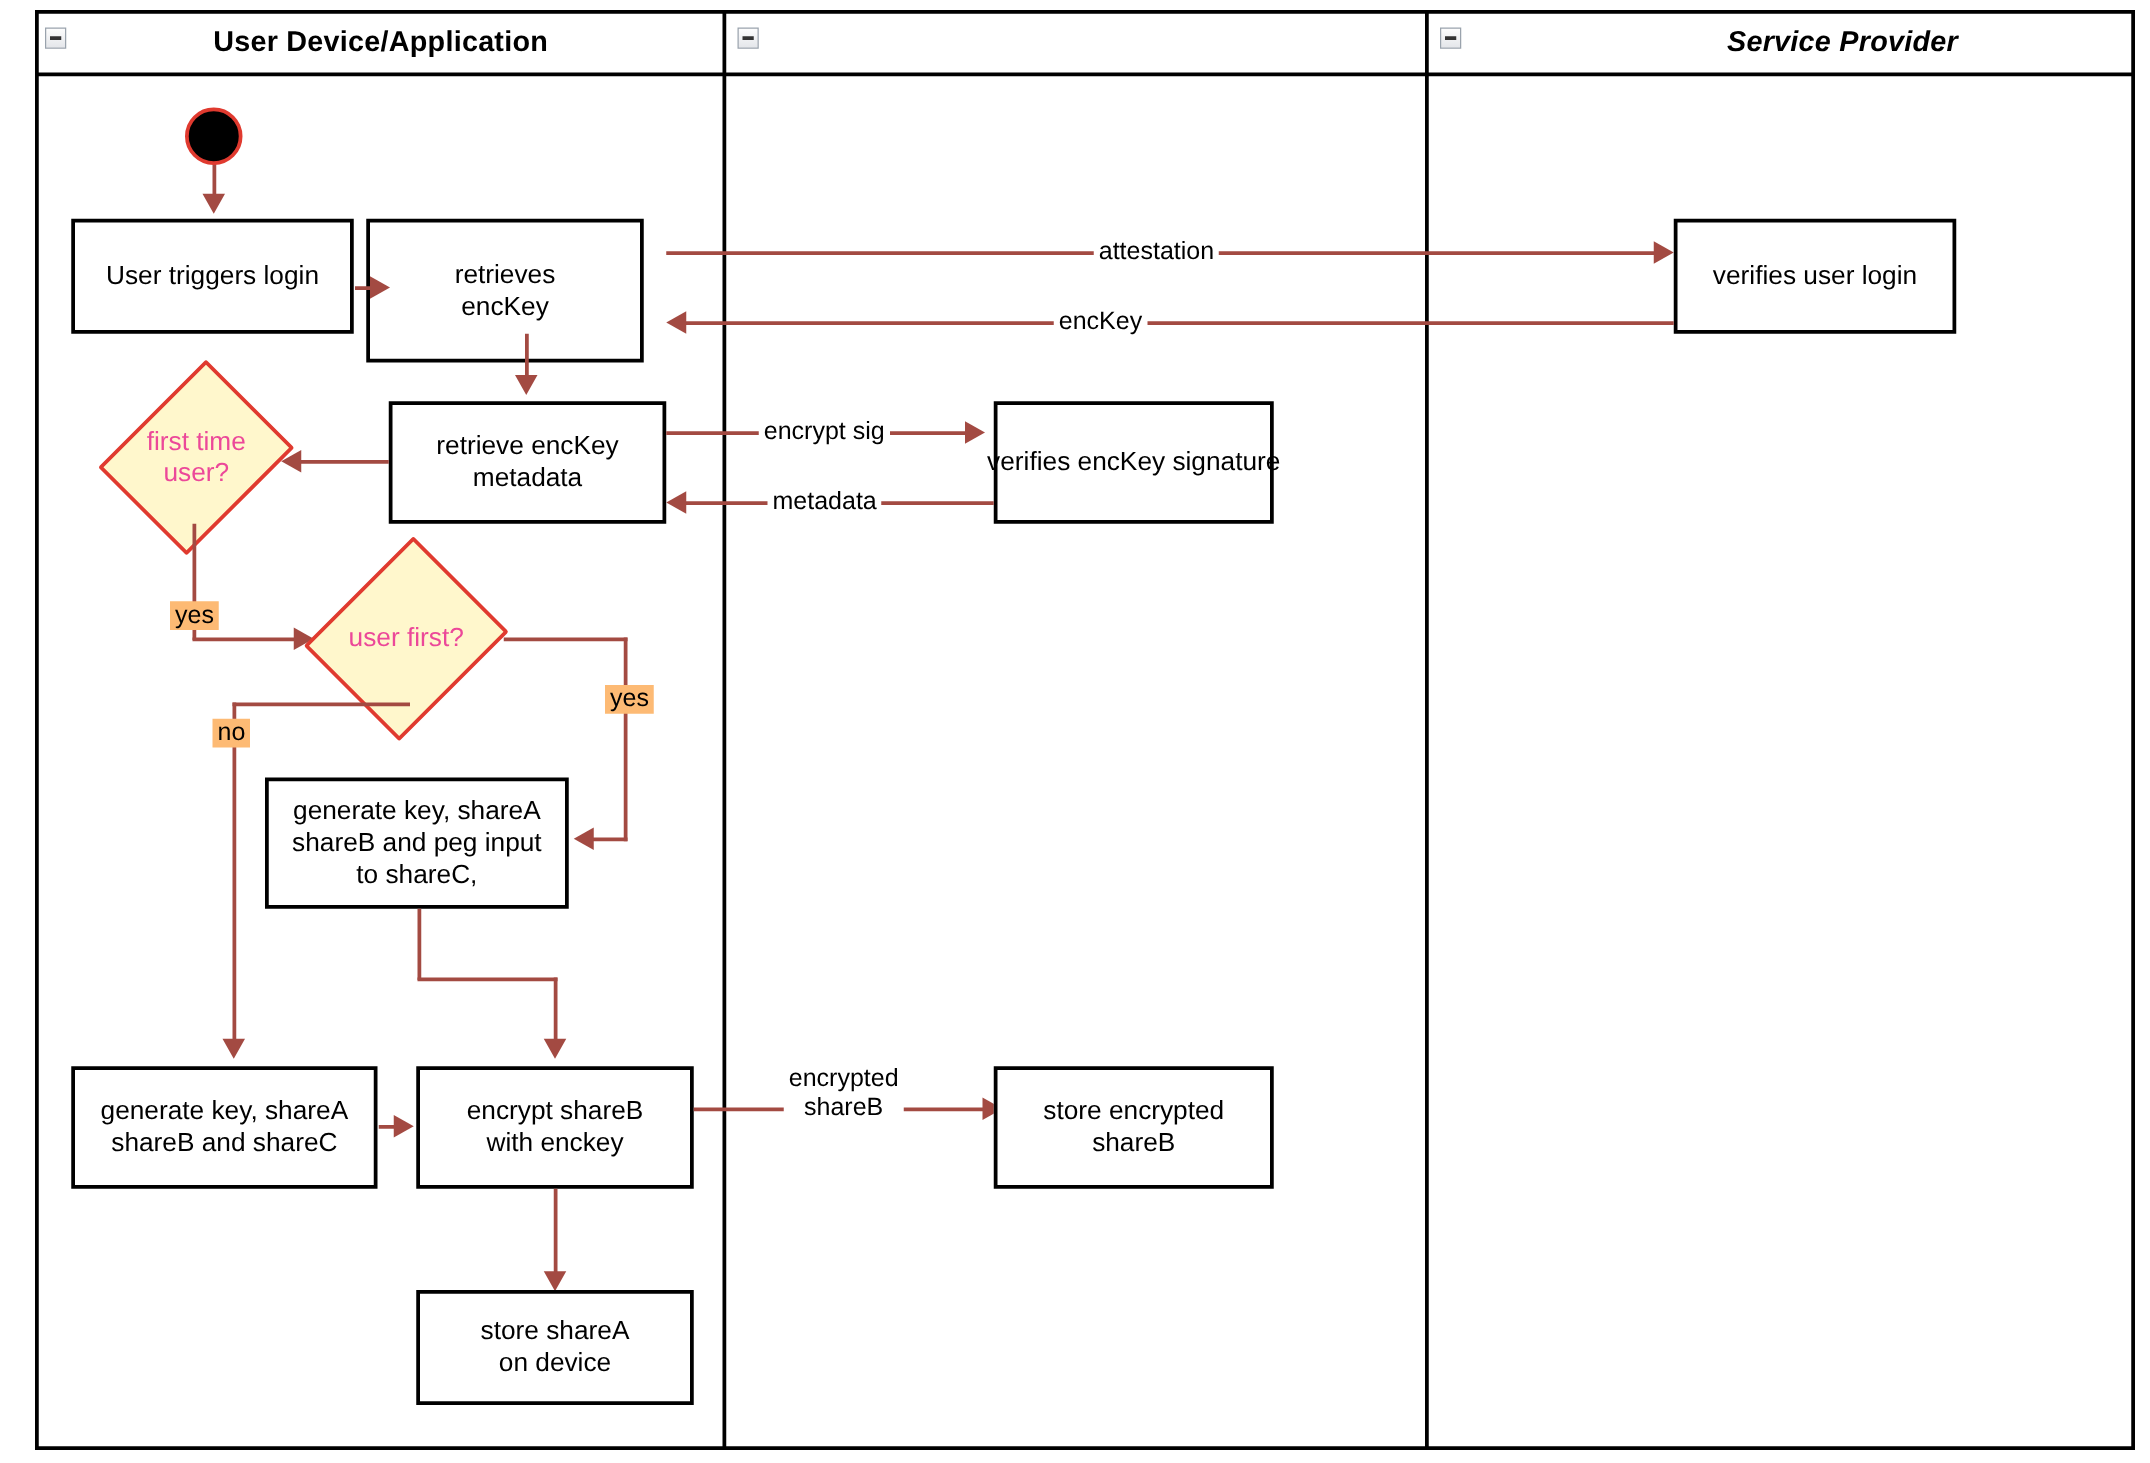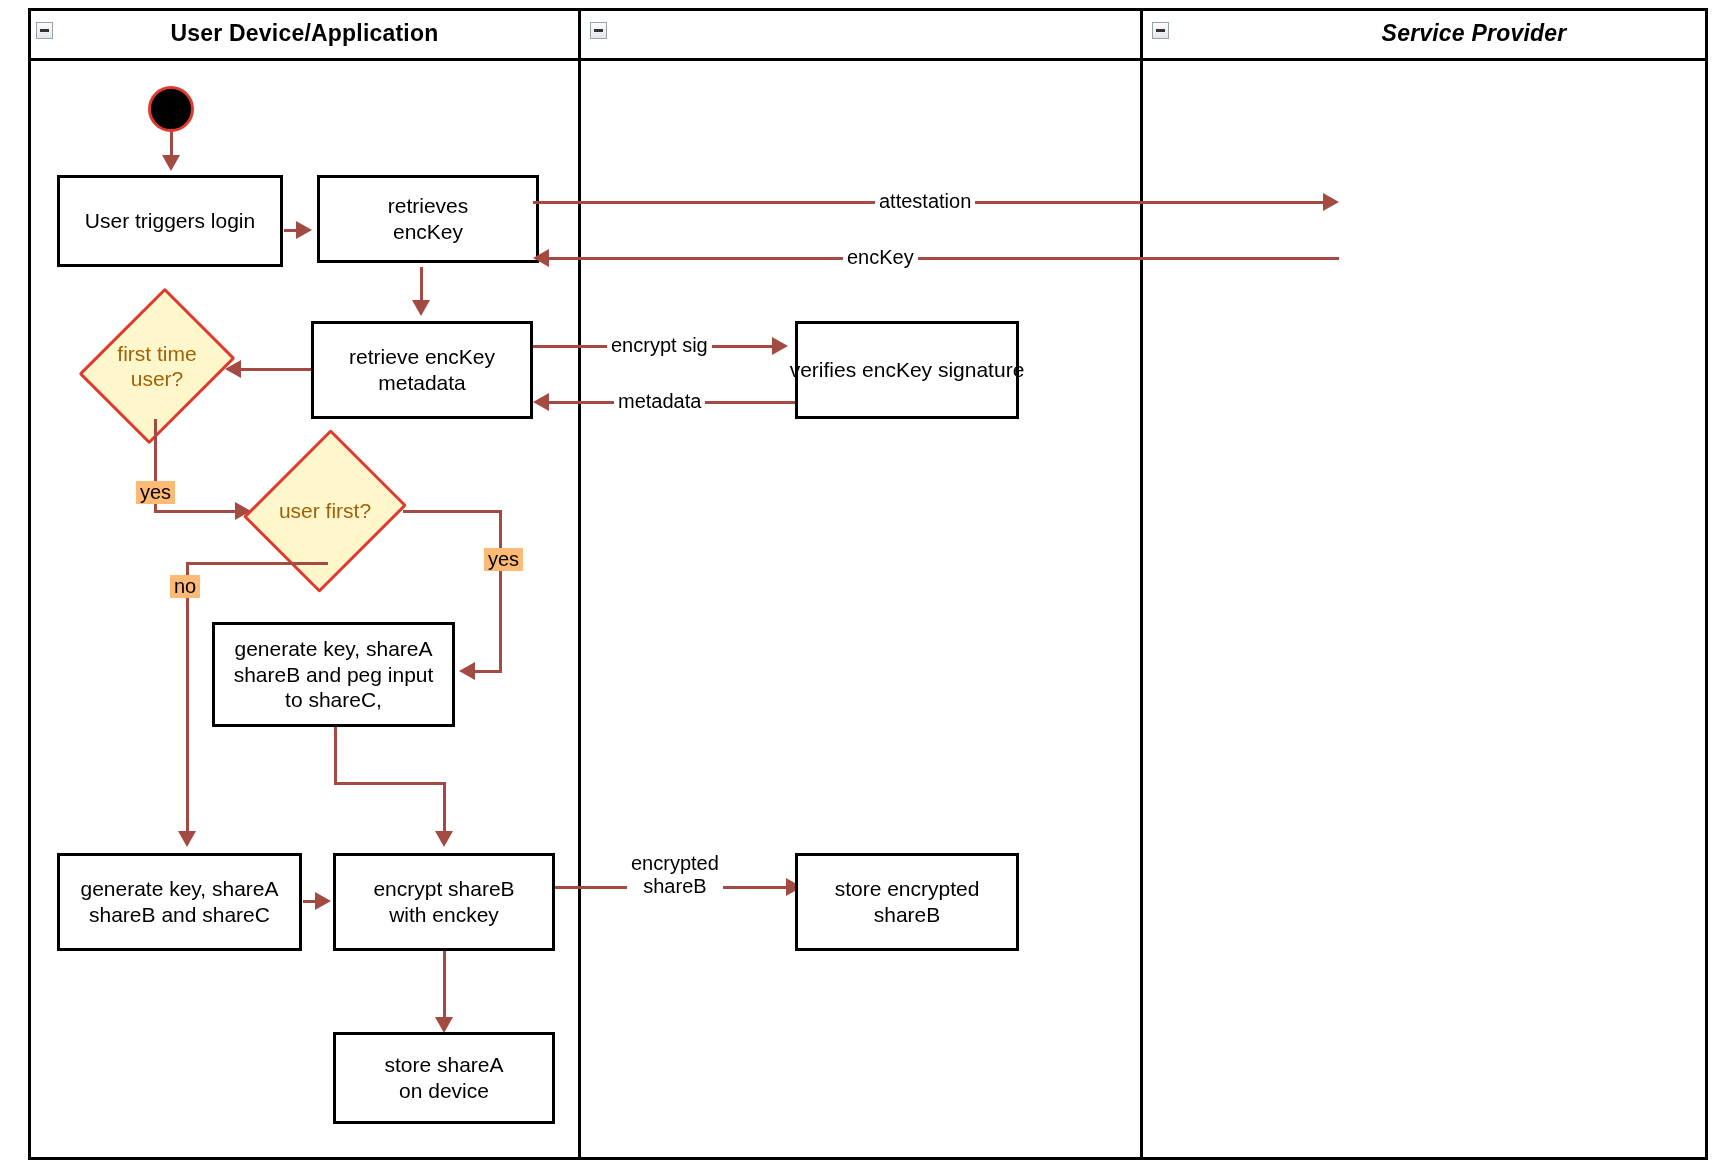--- a/index.html
+++ b/index.html
@@ -20,21 +20,21 @@
   
   .node{position:absolute;box-sizing:border-box;display:flex;align-items:center;
         justify-content:center;text-align:center;color:#000;font-size:21px;line-height:1.22;}
   .action{border:3px solid #000;background:#fff;}
   .action span{display:block;white-space:pre-line;}
 
   .decision{position:absolute;display:flex;align-items:center;justify-content:center;}
   .decision .dia{position:absolute;inset:0;background:#fff7cc;border:3px solid #e03a2f;
                  transform:rotate(45deg);box-sizing:border-box;}
   .decision .txt{position:relative;z-index:2;font-size:21px;line-height:1.2;text-align:center;
-                 color:#a16207;white-space:pre-line;}
+                 color:#ec4899;white-space:pre-line;}
 
   .start-node{position:absolute;border-radius:50%;background:#000;border:3px solid #e03a2f;
               box-sizing:border-box;}
 
   
   .seg{position:absolute;background:#a34a42;}
   .seg.h{height:3px;}
   .seg.v{width:3px;}
   .arrow{position:absolute;width:0;height:0;}
   .arrow.right{border-top:9px solid transparent;border-bottom:9px solid transparent;border-left:16px solid #a34a42;}
@@ -73,25 +73,28 @@
 
   <div class="seg v" style="left:170px;top:122px;height:42px;"></div>
   <div class="arrow down" style="left:162px;top:155px;"></div>
 
   <div class="start-node" style="left:148px;top:86px;width:46px;height:46px;"></div>
 
   <div class="node action" style="left:57px;top:175px;width:226px;height:92px;">
     <span>User triggers login</span>
   </div>
 
-  <div class="node action" style="left:317px;top:175px;width:222px;height:88px;">
+  <div class="node action" style="left:293px;top:175px;width:222px;height:115px;">
     <span>retrieves
 encKey</span>
   </div>
 
+  <div class="node action" style="left:1339px;top:175px;width:226px;height:92px;">
+    <span>verifies user login</span>
+  </div>
 
   <div class="seg h" style="left:284px;top:229px;width:16px;"></div>
   <div class="arrow right" style="left:296px;top:221px;"></div>
 
   <div class="seg h" style="left:533px;top:201px;width:801px;"></div>
   <div class="arrow right" style="left:1323px;top:193px;"></div>
   <div class="edge-label" style="left:843px;top:190px;margin-left:32px;">attestation</div>
 
   <div class="seg h" style="left:548px;top:257px;width:791px;"></div>
   <div class="arrow left" style="left:533px;top:249px;"></div>

